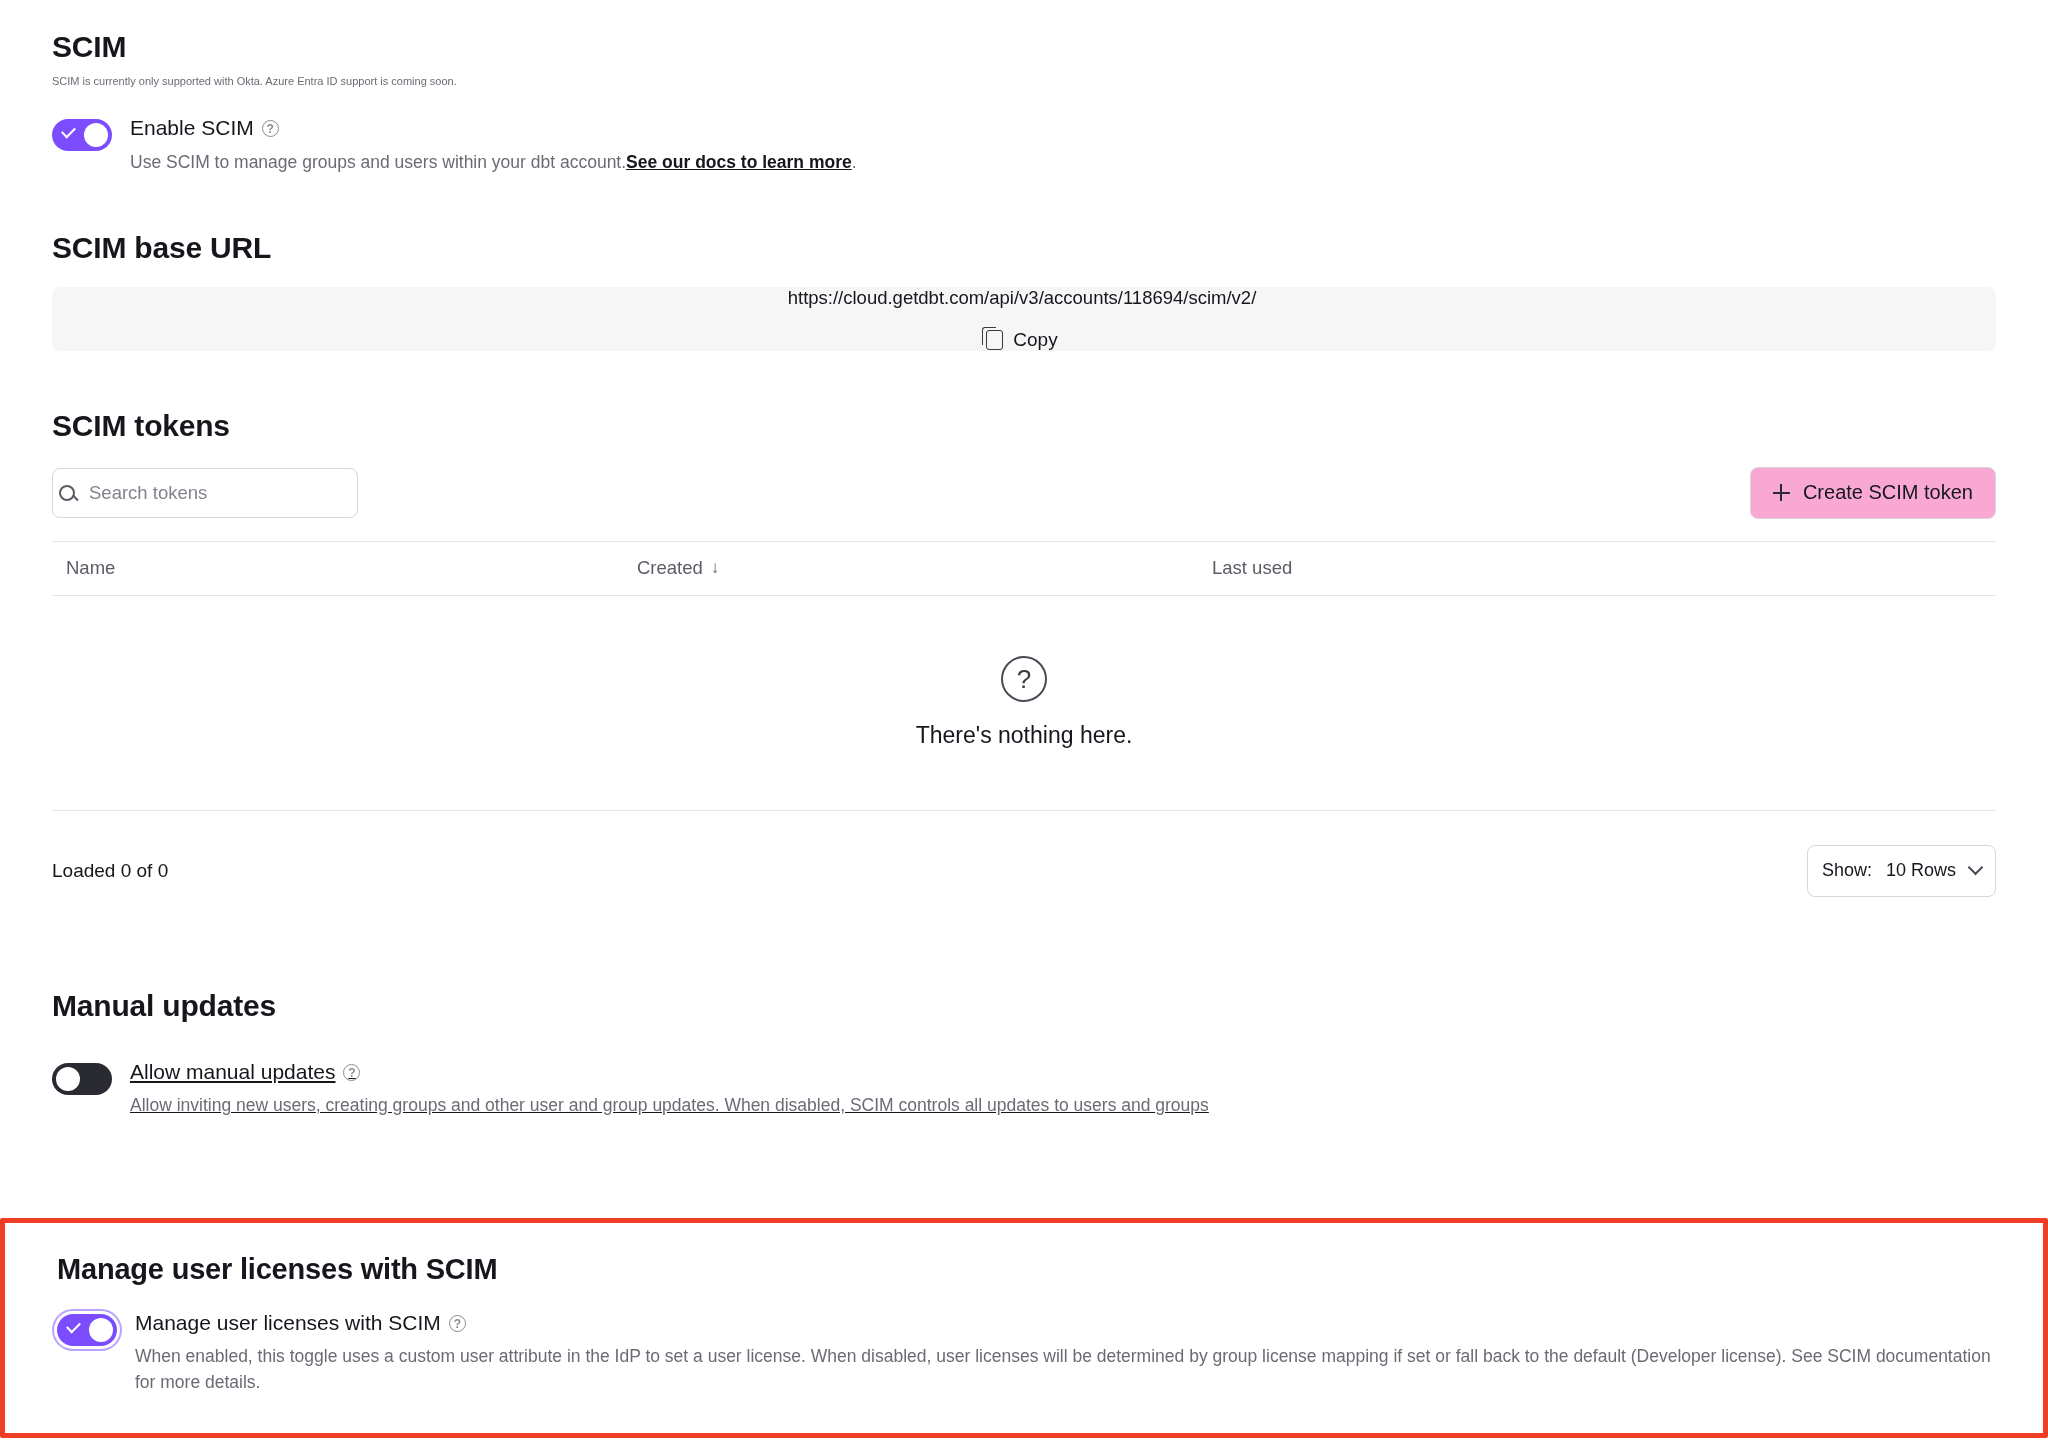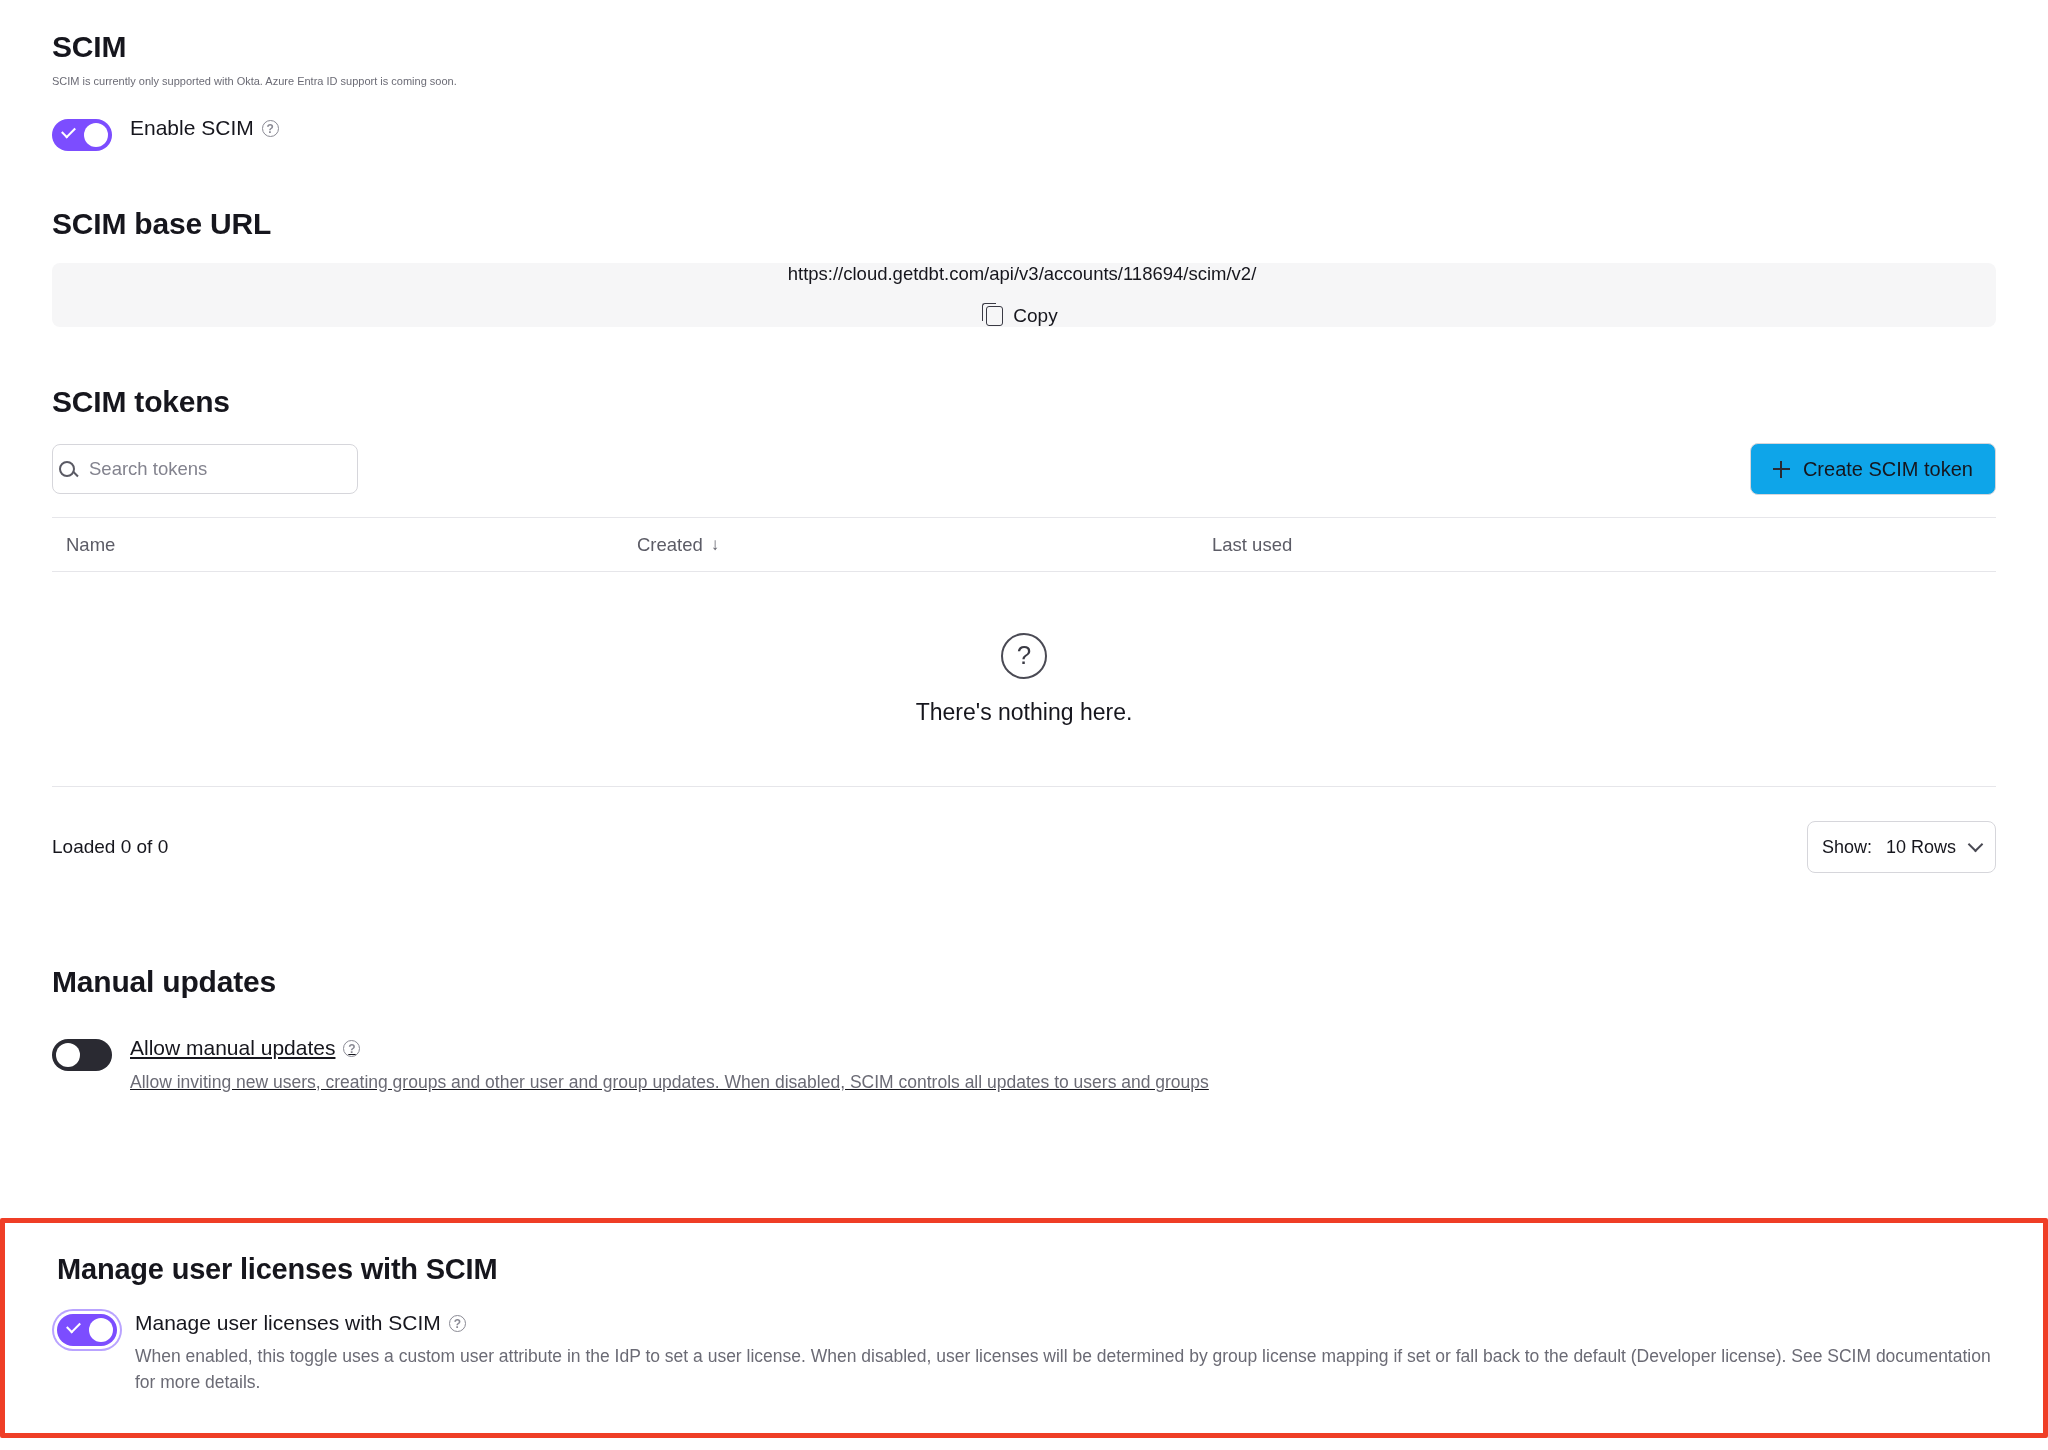--- a/index.html
+++ b/index.html
@@ -208,21 +208,21 @@
     height: 52px;
     border: 1.4px solid #d6d6db;
     border-radius: 8px;
     display: flex;
     align-items: center;
     gap: 13px;
     padding: 0 22px;
     font-size: 20px;
     color: #16161d;
     cursor: pointer;
-    background: #0ea5e9;
+    background: #f9a8d4;
   }
   .plus-icon {
     position: relative;
     width: 17px;
     height: 17px;
     flex: 0 0 auto;
   }
   .plus-icon::before, .plus-icon::after {
     content: "";
     position: absolute;
@@ -333,20 +333,23 @@
 
     <div class="toggle-row" style="margin-top:26px;">
       <div class="toggle on">
         <span class="check"></span>
         <span class="knob"></span>
       </div>
       <div class="toggle-texts">
         <div class="toggle-label">
           <span>Enable SCIM</span>
           <span class="help-icon">?</span>
+        </div>
+        <div class="toggle-desc">
+          <span>Use SCIM to manage groups and users within your dbt account.</span><a class="inline-link" href="#">See our docs to learn more</a><span>.</span>
         </div>
       </div>
     </div>
   </div>
 
   <div class="block">
     <h2 class="section-title">SCIM base URL</h2>
     <div class="url-box">
       <span class="url-text">https://cloud.getdbt.com/api/v3/accounts/118694/scim/v2/</span>
       <span class="copy-btn">

